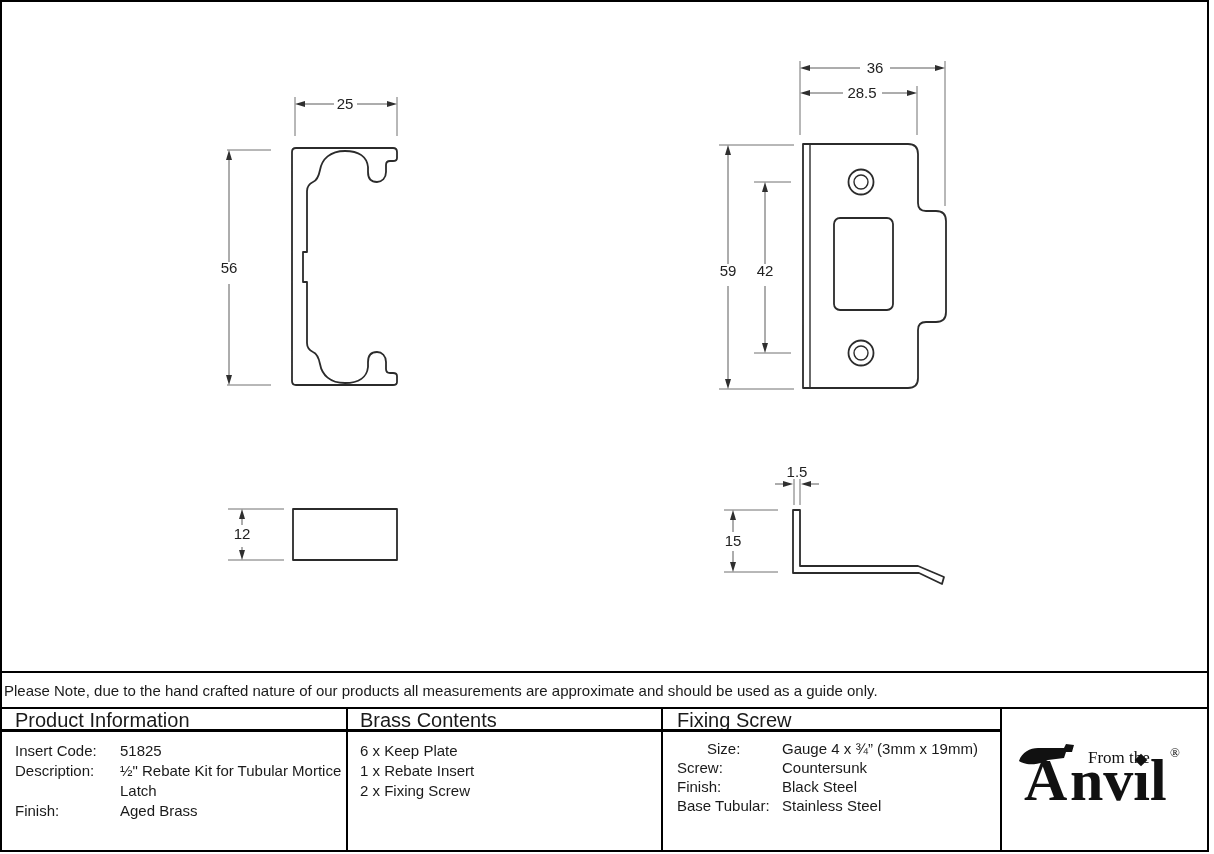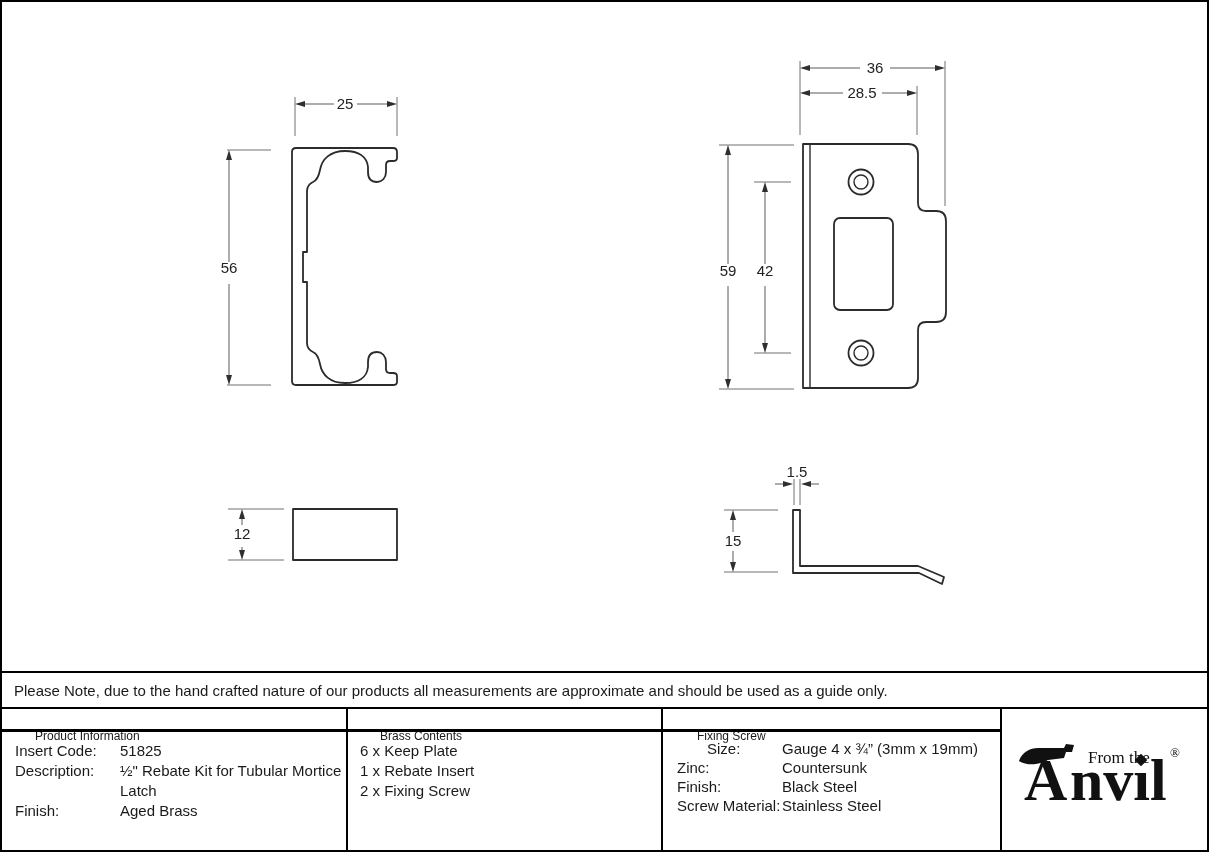--- a/index.html
+++ b/index.html
@@ -2,22 +2,22 @@
 <html><head>
 <meta charset="utf-8">
 <style>
   html,body{margin:0;padding:0;background:#fff;}
   body{width:1214px;height:854px;position:relative;overflow:hidden;
        font-family:"Liberation Sans","DejaVu Sans",sans-serif;color:#1a1a1a;}
   .abs{position:absolute;}
   .frame{left:0;top:0;width:1209px;height:852px;border:2px solid #000;box-sizing:border-box;}
   .note-bar{left:0;top:671px;width:1209px;height:38px;box-sizing:border-box;
             border-top:2px solid #000;border-bottom:2px solid #000;
-            display:flex;align-items:center;padding-left:14px;font-size:15px;text-align:right;}
-  .hdr{top:727px;font-size:12px;line-height:18px;white-space:nowrap;margin-left:20px;}
+            display:flex;align-items:center;padding-left:4px;font-size:15px;text-align:right;}
+  .hdr{top:711px;font-size:20px;line-height:18px;white-space:nowrap;}
   .hdr-underline{top:729px;left:0;width:1001px;height:3px;background:#000;}
   .vdiv{top:709px;height:143px;width:2px;background:#000;}
   .cell-txt{font-size:15px;line-height:20px;white-space:nowrap;}
   .wrap2{white-space:normal;width:250px;}
   svg{position:absolute;overflow:visible;}
   .outline{fill:#fff;stroke:#2b2b2b;stroke-width:1.8;stroke-linejoin:round;}
   .thin{fill:none;stroke:#2b2b2b;stroke-width:1.4;}
   .dim{stroke:#5a5a5a;stroke-width:1;fill:none;}
   .ext{stroke:#707070;stroke-width:1;fill:none;}
   .arrow{fill:#2f2f2f;stroke:none;}
@@ -171,25 +171,25 @@
 <div class="abs cell-txt wrap2" style="left:120px;top:761px">½" Rebate Kit for Tubular Mortice Latch</div>
 <div class="abs cell-txt" style="left:15px;top:801px">Finish:</div>
 <div class="abs cell-txt" style="left:120px;top:801px">Aged Brass</div>
 
 <div class="abs cell-txt" style="left:360px;top:741px">6 x Keep Plate</div>
 <div class="abs cell-txt" style="left:360px;top:761px">1 x Rebate Insert</div>
 <div class="abs cell-txt" style="left:360px;top:781px">2 x Fixing Screw</div>
 
 <div class="abs cell-txt" style="left:707px;top:739px">Size:</div>
 <div class="abs cell-txt" style="left:782px;top:739px">Gauge 4 x ¾” (3mm x 19mm)</div>
-<div class="abs cell-txt" style="left:677px;top:758px">Zinc:</div>
+<div class="abs cell-txt" style="left:677px;top:758px">Screw:</div>
 <div class="abs cell-txt" style="left:782px;top:758px">Countersunk</div>
 <div class="abs cell-txt" style="left:677px;top:777px">Finish:</div>
 <div class="abs cell-txt" style="left:782px;top:777px">Black Steel</div>
-<div class="abs cell-txt" style="left:677px;top:796px">Screw Material:</div>
+<div class="abs cell-txt" style="left:677px;top:796px">Base Tubular:</div>
 <div class="abs cell-txt" style="left:782px;top:796px">Stainless Steel</div>
 
 <svg class="abs" style="left:1001px;top:709px" width="207" height="143" viewBox="1001 709 207 143">
   <path fill="#111" d="
     M 1019,761 C 1022,752 1030,748 1038,748 L 1064,748 L 1066,744 L 1074,745
     L 1072,752 L 1066,752 L 1064,758 L 1048,760 C 1041,764 1032,765 1027,764
     C 1023,763 1020,762 1019,761 Z"></path>
   <text class="logo-serif" x="1024" y="800" font-size="60" font-weight="bold">A</text>
   <text class="logo-serif" x="1070" y="800" font-size="60" font-weight="bold">nvıl</text>
   <rect fill="#111" x="-4.5" y="-4.5" width="9" height="9" transform="translate(1141,760) rotate(45)"></rect>

